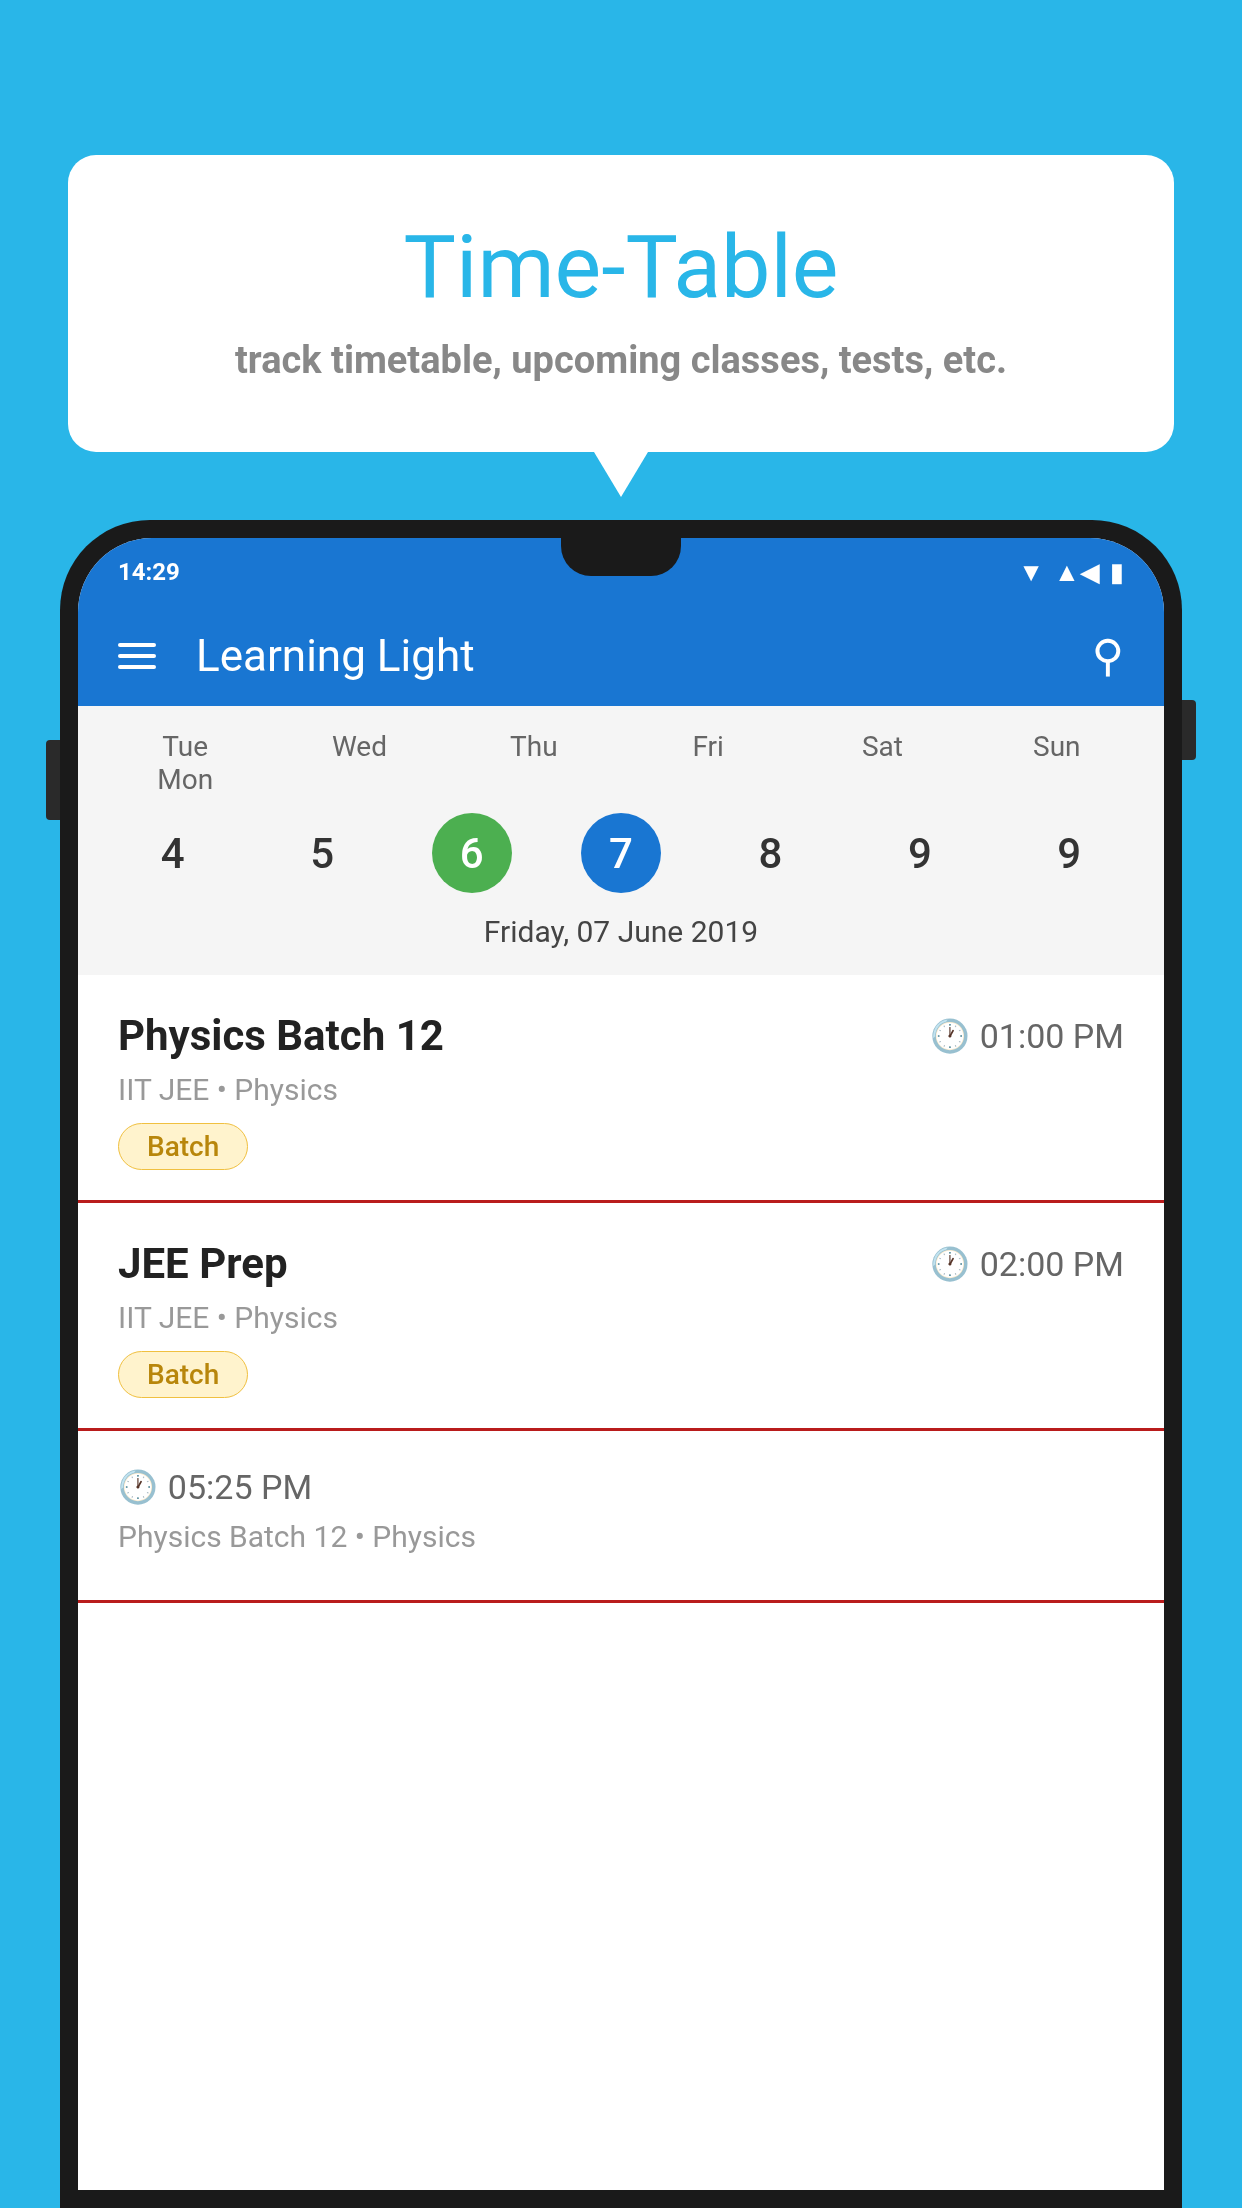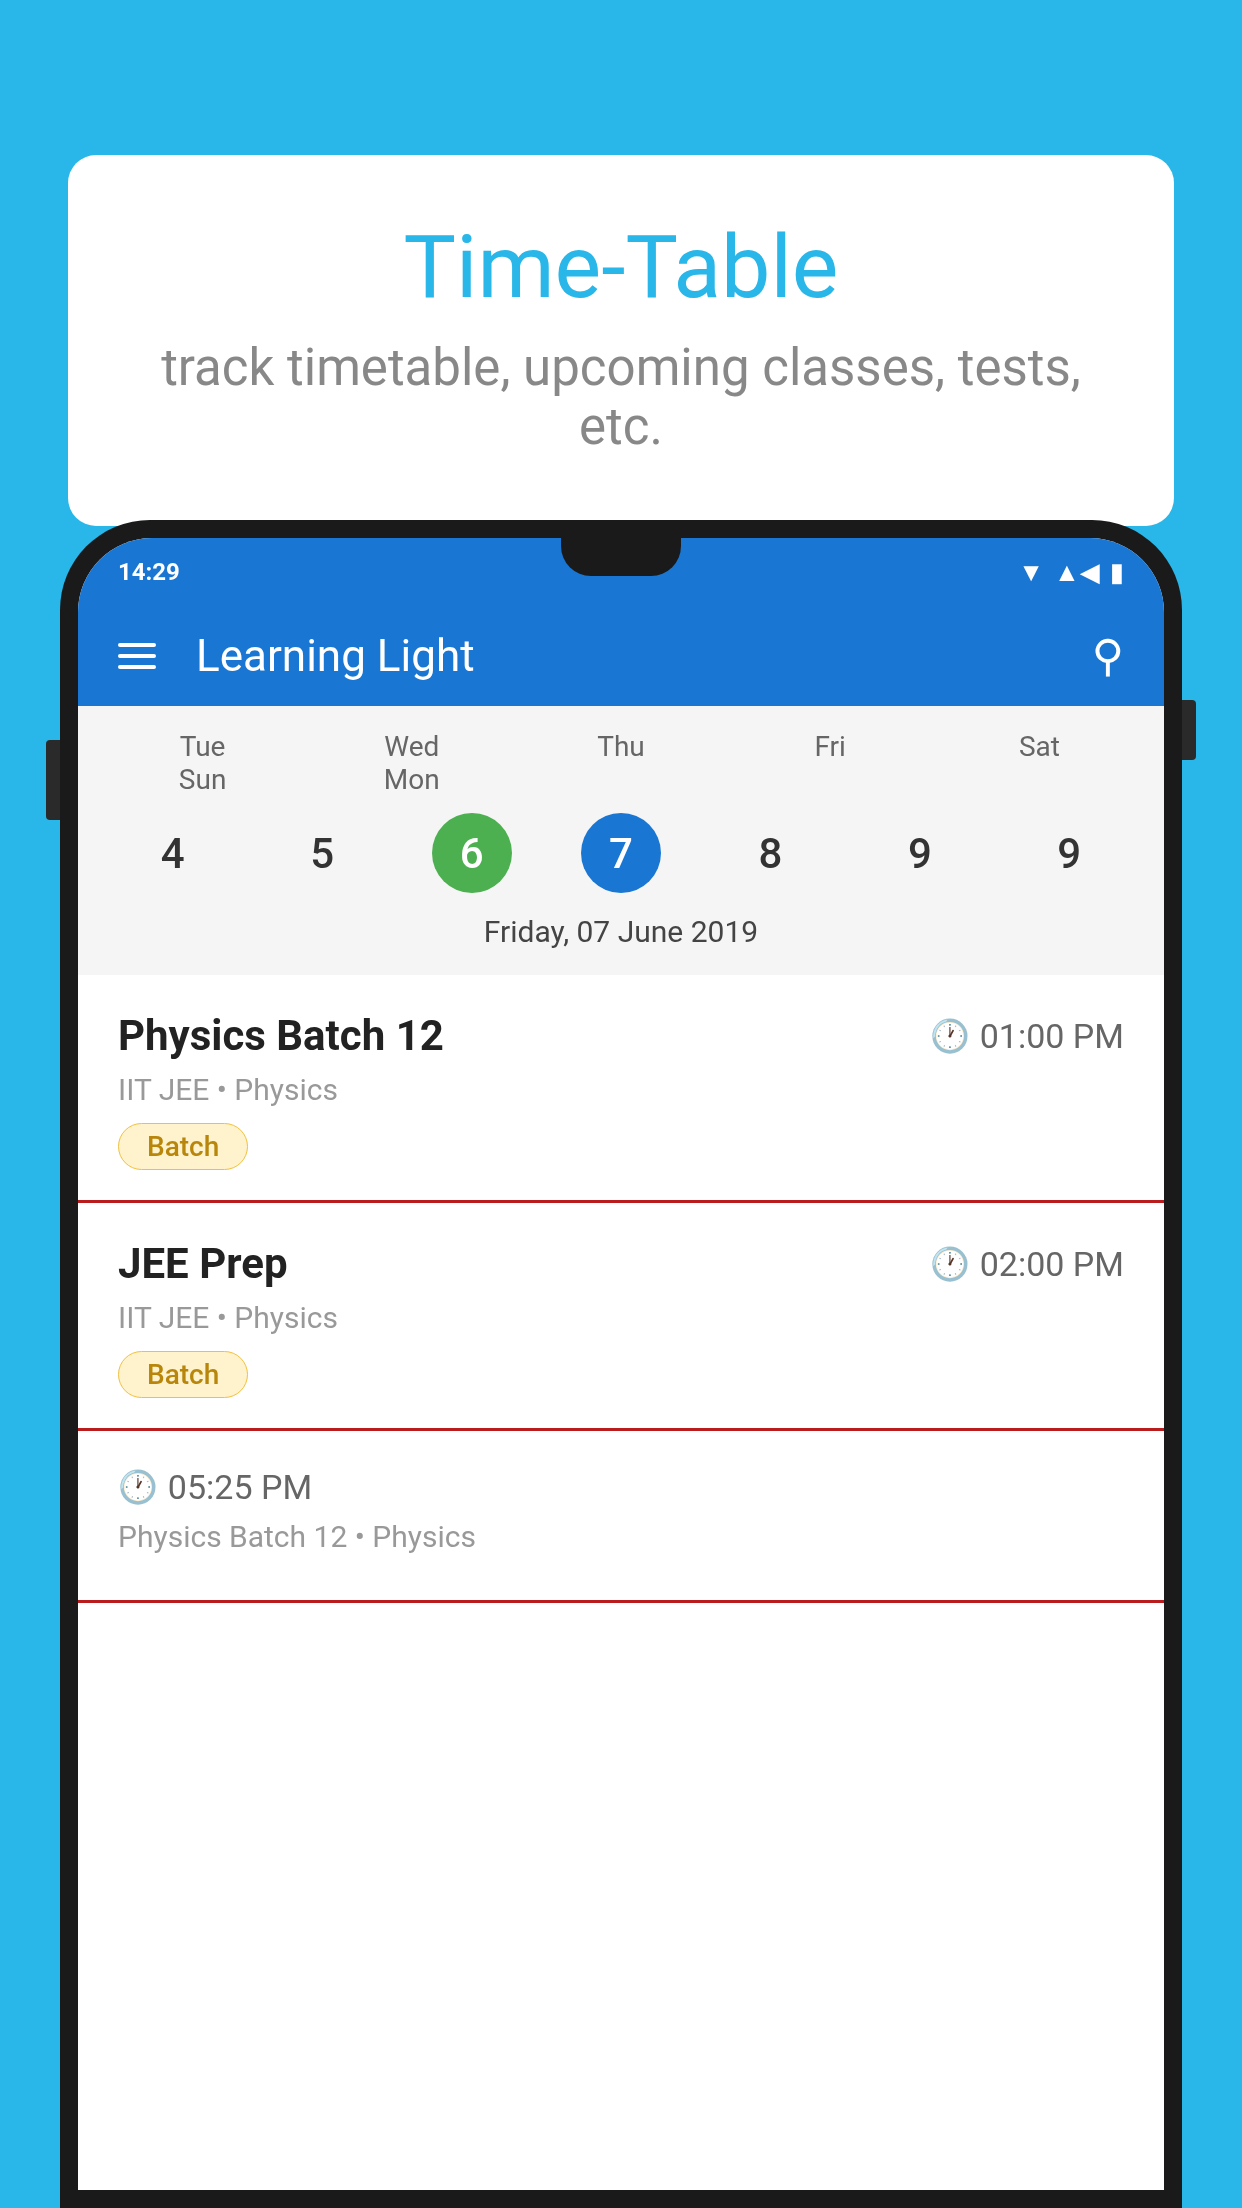--- a/index.html
+++ b/index.html
@@ -48,23 +48,23 @@
     }
 
     .bubble-title {
       font-size: 88px;
       color: #29B6E8;
       font-weight: 400;
       margin-bottom: 20px;
     }
 
     .bubble-subtitle {
-      font-size: 51px;
+      font-size: 38px;
       color: #888;
-      font-weight: 400;
+      font-weight: 700;
     }
 
     
     .phone-frame {
       position: absolute;
       top: 520px;
       left: 60px;
       right: 60px;
       bottom: 0;
       background: #1a1a1a;
@@ -164,21 +164,21 @@
     }
 
     
     .calendar-header {
       background: #f5f5f5;
       padding: 24px 20px 10px;
     }
 
     .calendar-days {
       display: grid;
-      grid-template-columns: repeat(5, 1fr);
+      grid-template-columns: repeat(6, 1fr);
       text-align: center;
       margin-bottom: 12px;
     }
 
     .day-label {
       font-size: 28px;
       color: #666;
       font-weight: 400;
     }
 

